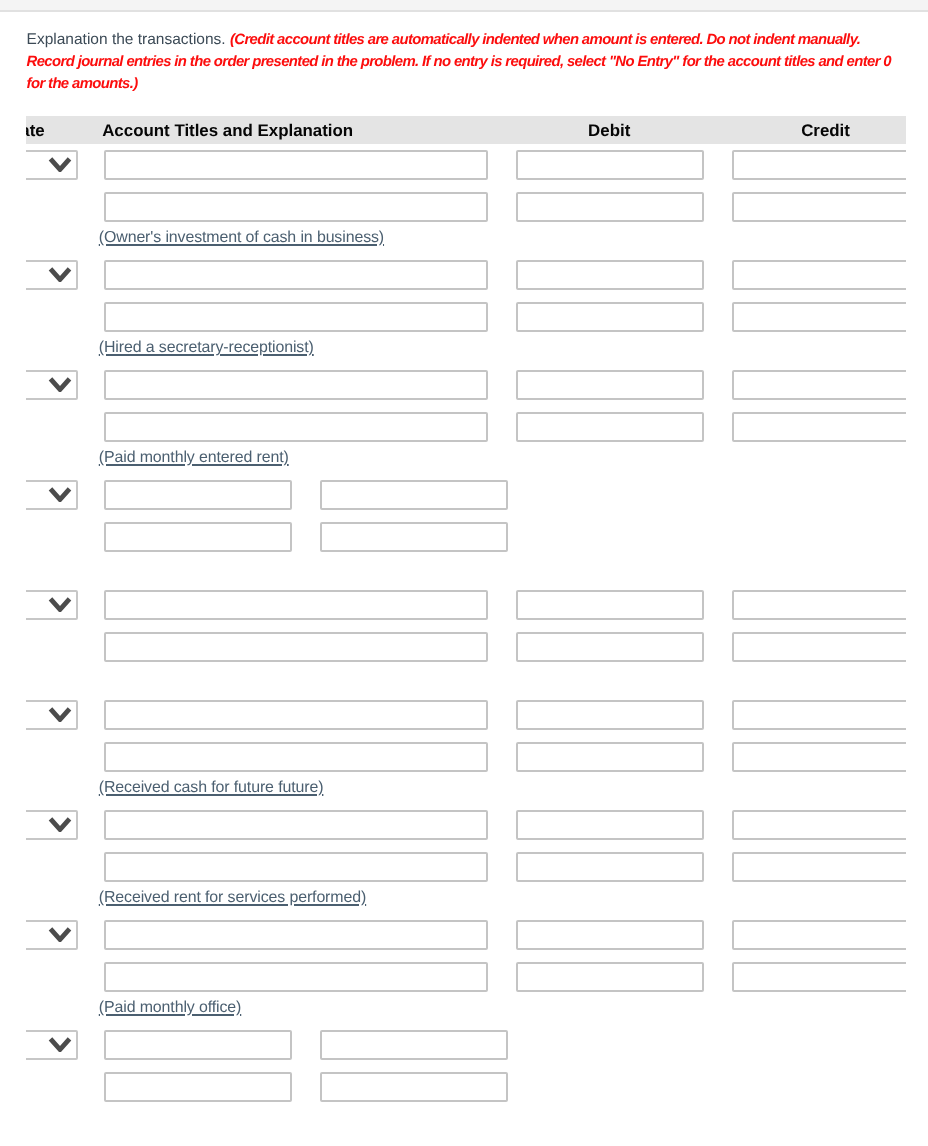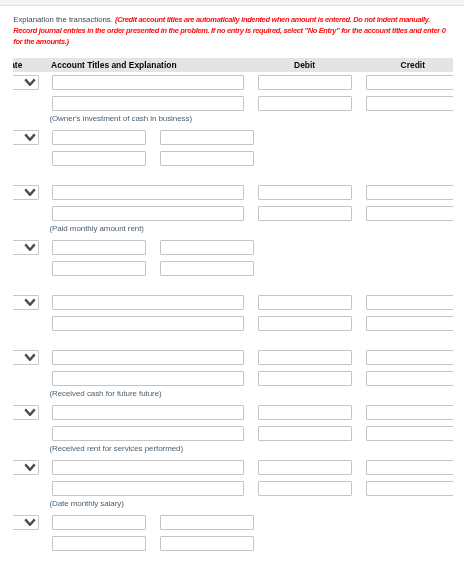--- a/index.html
+++ b/index.html
@@ -53,21 +53,21 @@
             border:1px solid #c4c4c4; background:#fff; border-radius:1px;
             padding:0 3px; font-family:"Liberation Sans", sans-serif; font-size:8px;
             color:#333; outline:none; -webkit-appearance:none; appearance:none; margin:0; }
   .c-acct   .txtbox { left:7.8px; width:191.3px; }
   .c-debit  .txtbox { left:7px;    width:94.2px; }
   .c-credit .txtbox { left:7px;    width:94.2px; }
   .t1 { top:2.9px; }
   .t2 { top:23.85px; }
 
   .desc { position:absolute; left:4.9px; top:42.3px;
-          font-size:7.97px; letter-spacing:-0.06px; color:#4b5f70; white-space:nowrap; line-height:9px; }
+          font-size:7.97px; letter-spacing:-0.06px; color:#4b5f70; white-space:nowrap; line-height:9px;text-decoration:underline; }
 </style>
 </head>
 <body>
 
 <div id="topbar"></div>
 
 <div id="instr"><span>Explanation the transactions.</span> <span class="hint">(Credit account titles are automatically indented when amount is entered. Do not indent manually. Record journal entries in the order presented in the problem. If no entry is required, select "No Entry" for the account titles and enter 0 for the amounts.)</span></div>
 
 <div id="journal-wrap">
   <div id="journal-inner">
@@ -104,43 +104,48 @@
 
   <div class="row">
     <div class="c-date">
       <div class="selwrap">
         <select class="selbox"></select>
         <svg width="12" height="8" viewBox="0 0 12 8">
                 <path d="M1.25 1.4 L6 6.75 L10.75 1.4" fill="none" stroke="#4c4c4c" stroke-width="2.4" stroke-linecap="butt" stroke-linejoin="miter"></path>
               </svg>
       </div>
     </div>
-    <div class="c-debit">
-      <input class="txtbox t1" type="text" value="" style="">
-      <input class="txtbox t2" type="text" value="" style="">
-    </div>
-    <div class="c-credit">
-      <input class="txtbox t1" type="text" value="" style="">
-      <input class="txtbox t2" type="text" value="" style="">
-    </div>
-  </div>
-
-  <div class="row">
-    <div class="c-date">
-      <div class="selwrap">
-        <select class="selbox"></select>
-        <svg width="12" height="8" viewBox="0 0 12 8">
-                <path d="M1.25 1.4 L6 6.75 L10.75 1.4" fill="none" stroke="#4c4c4c" stroke-width="2.4" stroke-linecap="butt" stroke-linejoin="miter"></path>
-              </svg>
-      </div>
-    </div>
-    <div class="c-acct">
-      <input class="txtbox t1" type="text" value="" style="">
-      <input class="txtbox t2" type="text" value="" style="">
-      <div class="desc">(Paid monthly amount rent)</div>
+    <div class="c-acct">
+      <input class="txtbox t1" type="text" value="" style="">
+      <input class="txtbox t2" type="text" value="" style="">
+      <div class="desc">(Hired a secretary-receptionist)</div>
+    </div>
+    <div class="c-debit">
+      <input class="txtbox t1" type="text" value="" style="">
+      <input class="txtbox t2" type="text" value="" style="">
+    </div>
+    <div class="c-credit">
+      <input class="txtbox t1" type="text" value="" style="">
+      <input class="txtbox t2" type="text" value="" style="">
+    </div>
+  </div>
+
+  <div class="row">
+    <div class="c-date">
+      <div class="selwrap">
+        <select class="selbox"></select>
+        <svg width="12" height="8" viewBox="0 0 12 8">
+                <path d="M1.25 1.4 L6 6.75 L10.75 1.4" fill="none" stroke="#4c4c4c" stroke-width="2.4" stroke-linecap="butt" stroke-linejoin="miter"></path>
+              </svg>
+      </div>
+    </div>
+    <div class="c-acct">
+      <input class="txtbox t1" type="text" value="" style="">
+      <input class="txtbox t2" type="text" value="" style="">
+      <div class="desc">(Paid monthly entered rent)</div>
     </div>
     <div class="c-debit">
       <input class="txtbox t1" type="text" value="" style="">
       <input class="txtbox t2" type="text" value="" style="">
     </div>
     <div class="c-credit">
       <input class="txtbox t1" type="text" value="" style="">
       <input class="txtbox t2" type="text" value="" style="">
     </div>
   </div>
@@ -240,21 +245,21 @@
       <div class="selwrap">
         <select class="selbox"></select>
         <svg width="12" height="8" viewBox="0 0 12 8">
                 <path d="M1.25 1.4 L6 6.75 L10.75 1.4" fill="none" stroke="#4c4c4c" stroke-width="2.4" stroke-linecap="butt" stroke-linejoin="miter"></path>
               </svg>
       </div>
     </div>
     <div class="c-acct">
       <input class="txtbox t1" type="text" value="" style="">
       <input class="txtbox t2" type="text" value="" style="">
-      <div class="desc">(Date monthly salary)</div>
+      <div class="desc">(Paid monthly office)</div>
     </div>
     <div class="c-debit">
       <input class="txtbox t1" type="text" value="" style="">
       <input class="txtbox t2" type="text" value="" style="">
     </div>
     <div class="c-credit">
       <input class="txtbox t1" type="text" value="" style="">
       <input class="txtbox t2" type="text" value="" style="">
     </div>
   </div>

